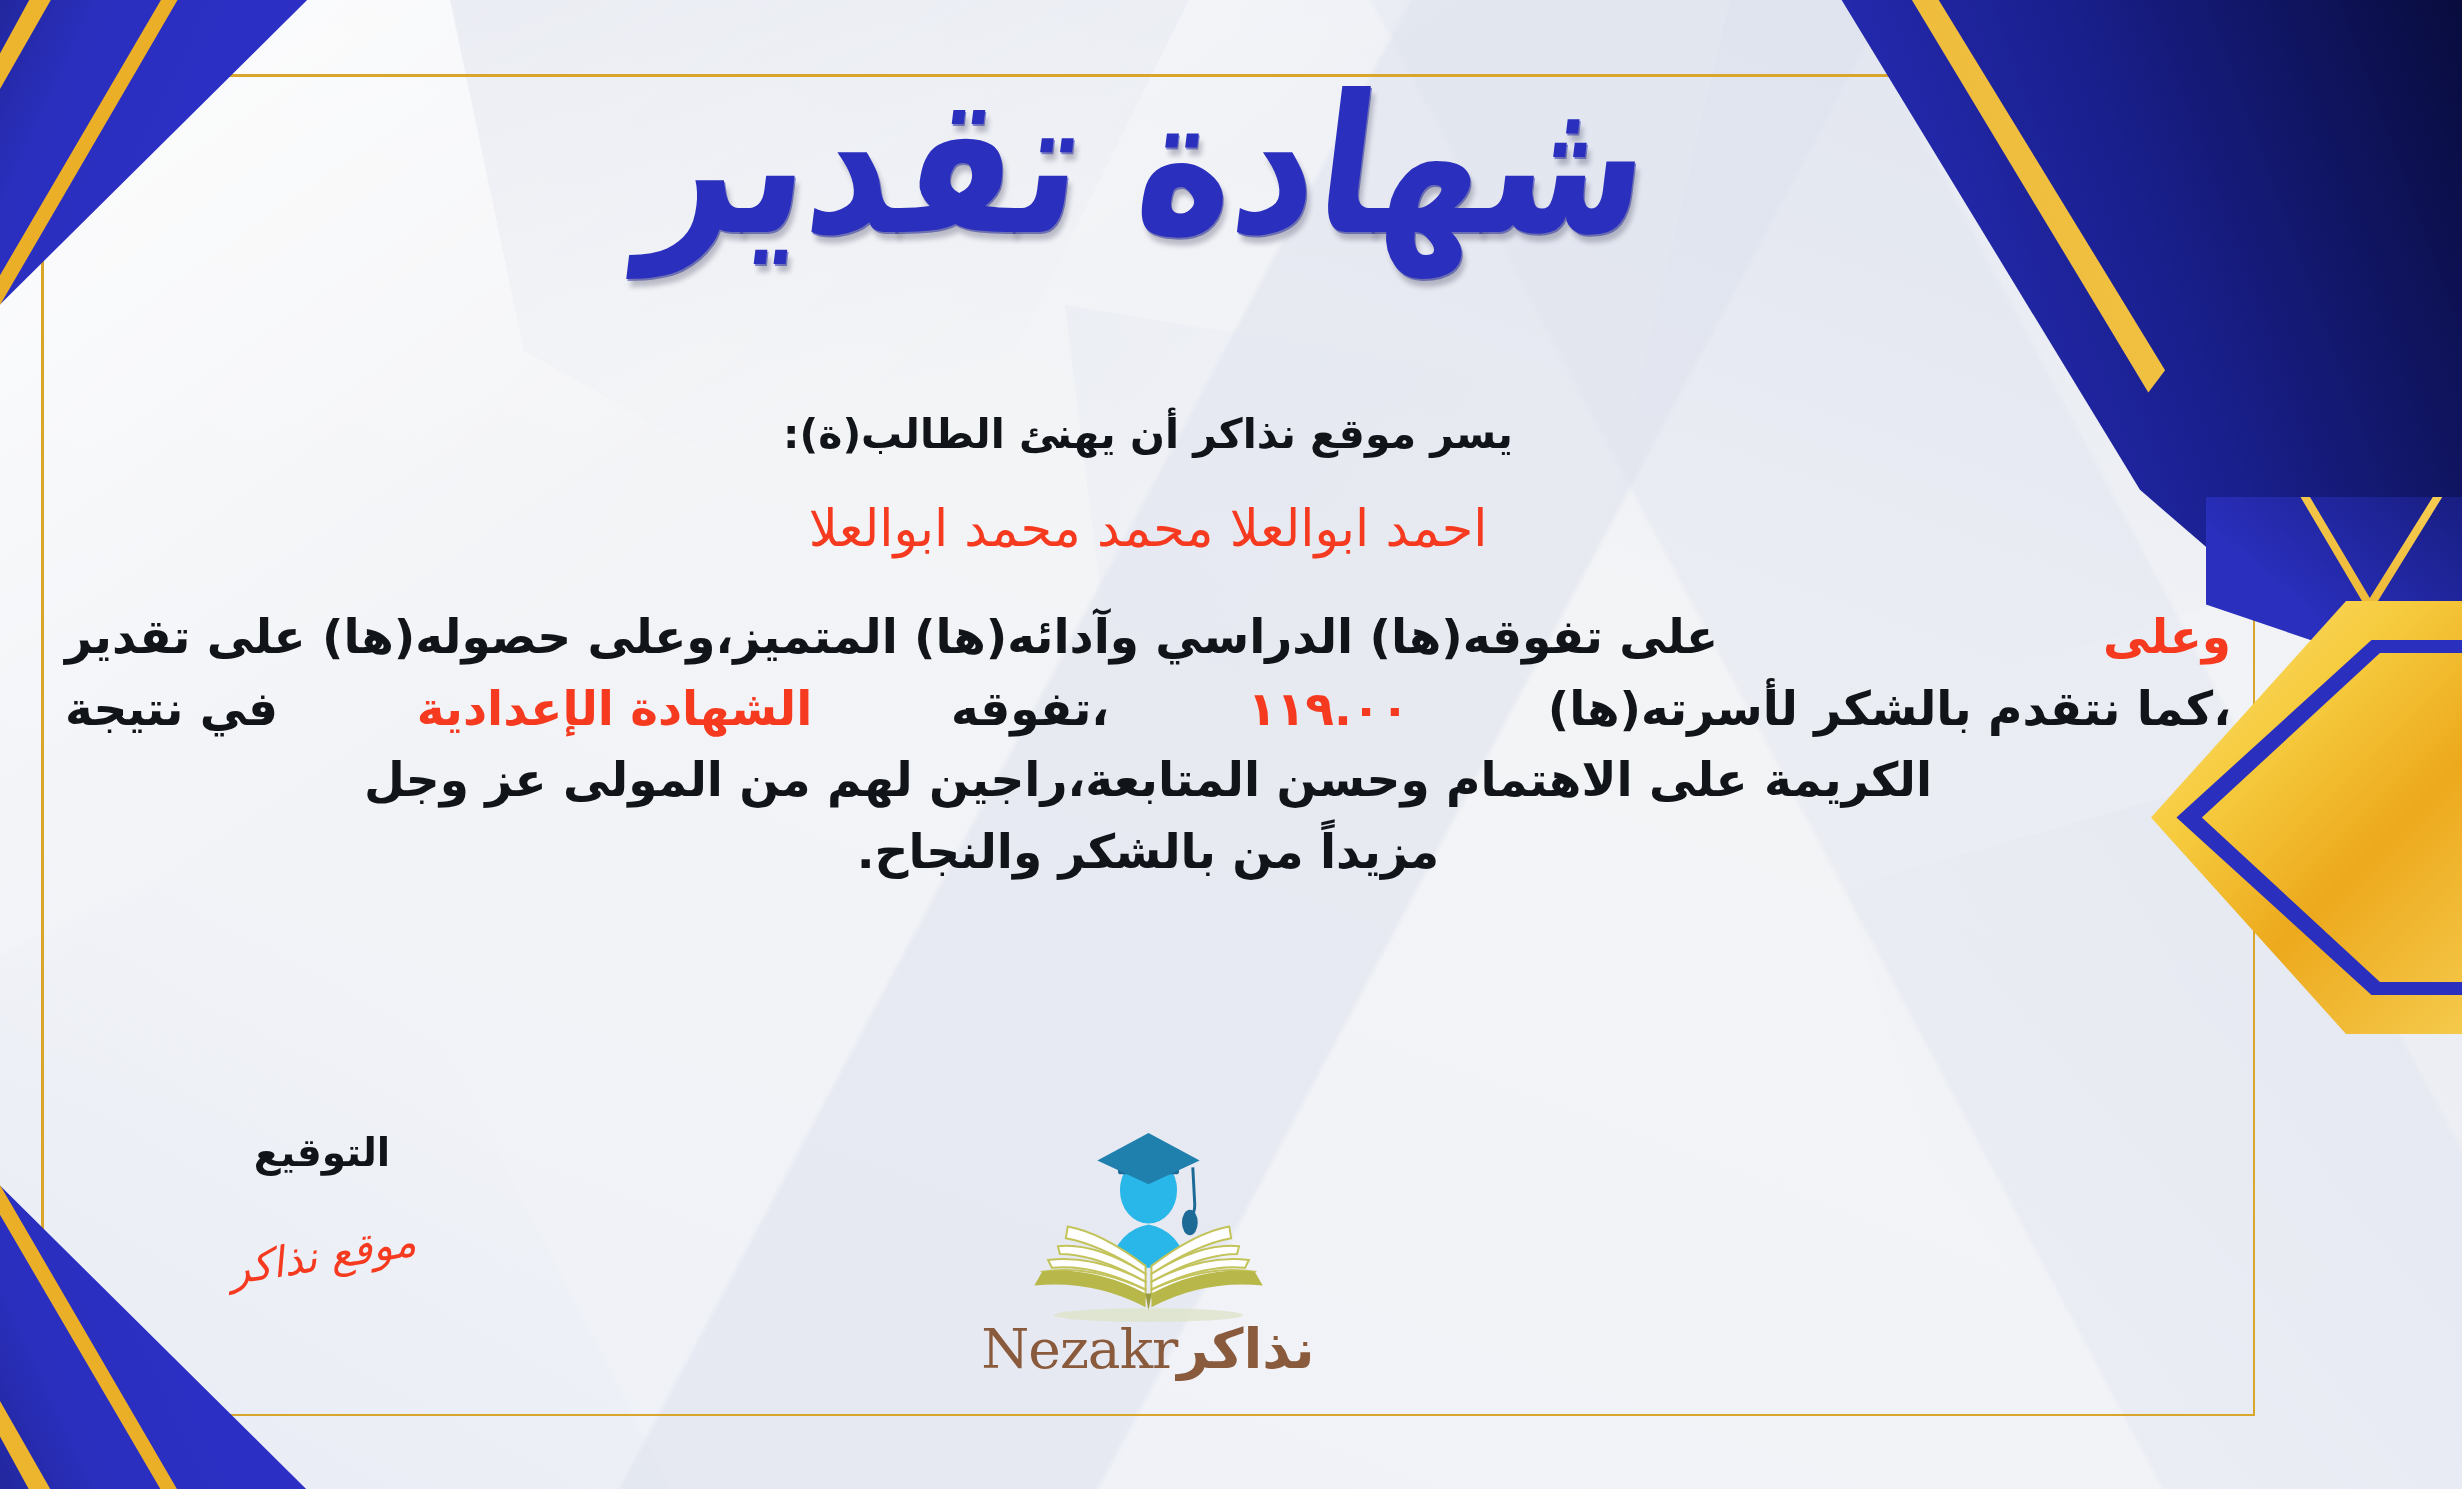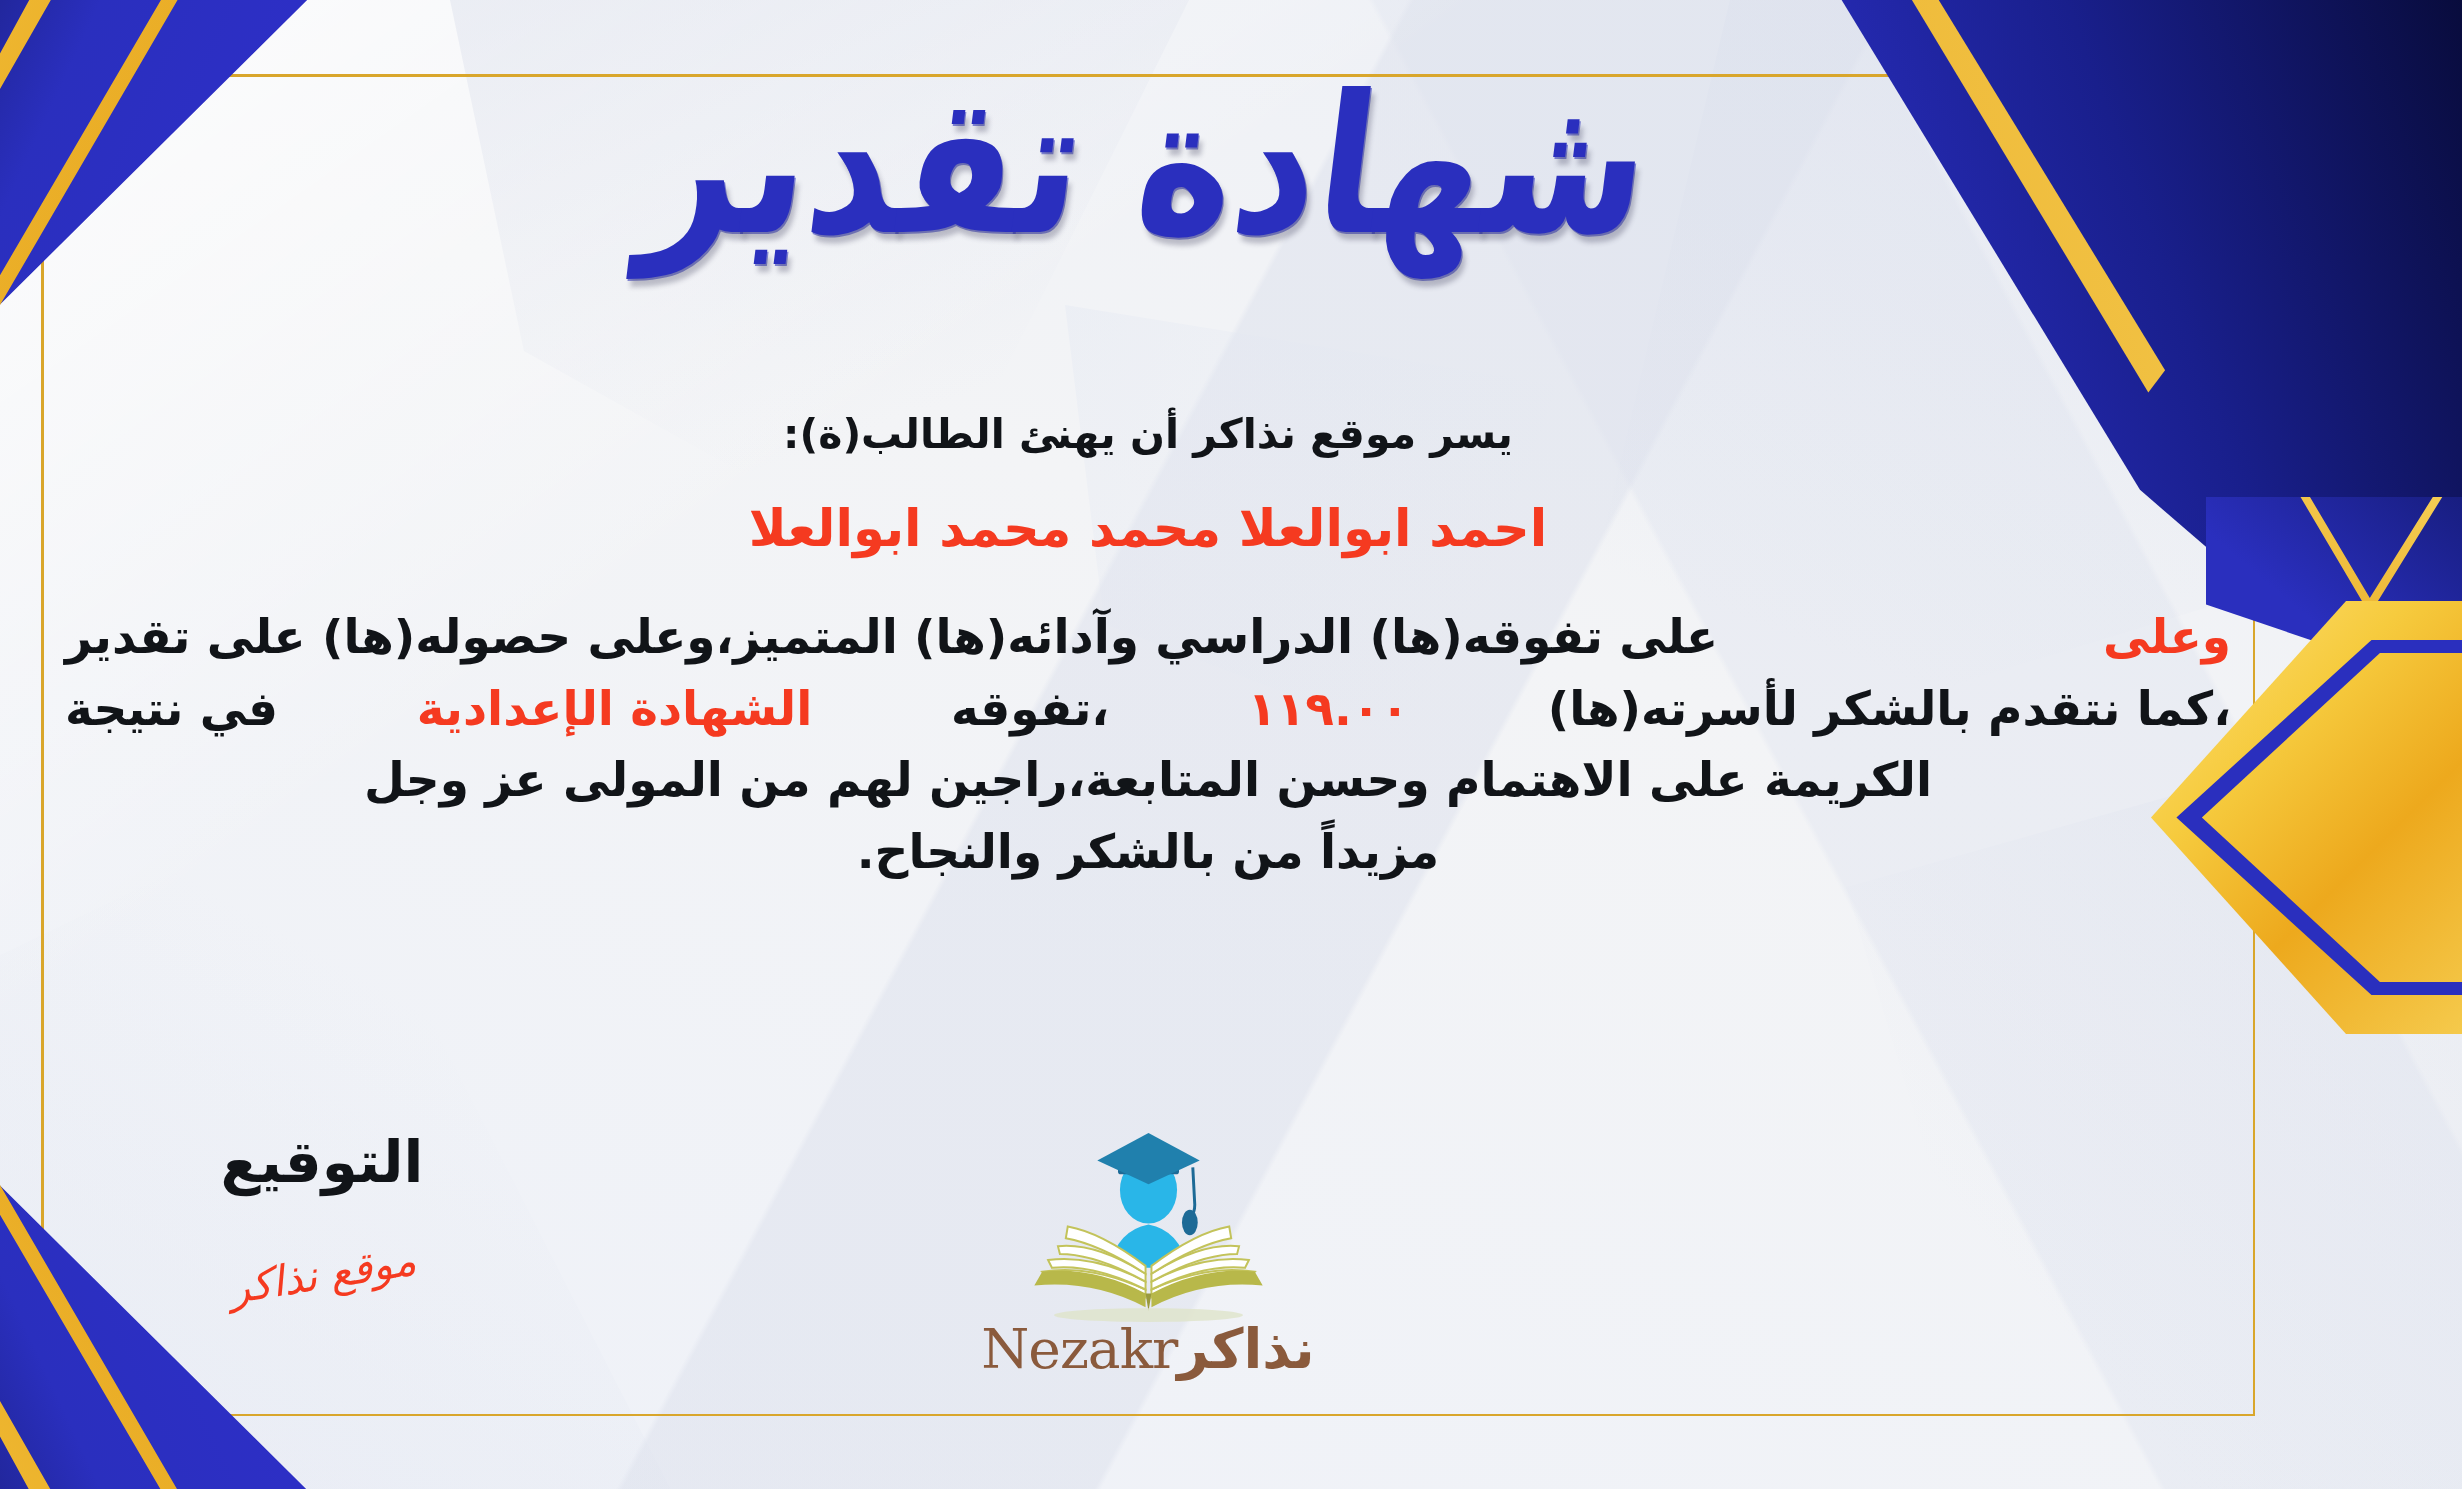--- a/index.html
+++ b/index.html
@@ -121,21 +121,21 @@
   .greeting{
     font-size:41px;
     font-weight:700;
     color:#111418;
     line-height:1.25;
     margin:0 0 38px 0;
     letter-spacing:-0.5px;
   }
   .student-name{
     font-size:51px;
-    font-weight:700;
+    font-weight:400;
     color:#f53a20;
     letter-spacing:1.5px;
     margin:0 0 42px 0;
     line-height:1.2;
   }
   .para{
     font-size:47px;
     font-weight:700;
     color:#111418;
     line-height:1.52;
@@ -146,21 +146,21 @@
   .ln-just{
     display:flex !important;
     justify-content:space-between;
     align-items:baseline;
     width:100%;
   }
   .hl{color:#f53a20;}
 
   
   .sig{position:absolute;left:360px;top:1133px;text-align:center;width:256px;}
-  .sig-label{font-size:58px;font-weight:700;color:#111418;line-height:1;}
+  .sig-label{font-size:39px;font-weight:700;color:#111418;line-height:1;}
   .sig-mark{
     margin-top:59px;
     font-size:42px;
     color:#f53a20;
     font-family:"DejaVu Serif","Liberation Serif",serif;
     font-style:italic;
     transform:rotate(-9deg);
     display:inline-block;
     letter-spacing:1px;
   }

